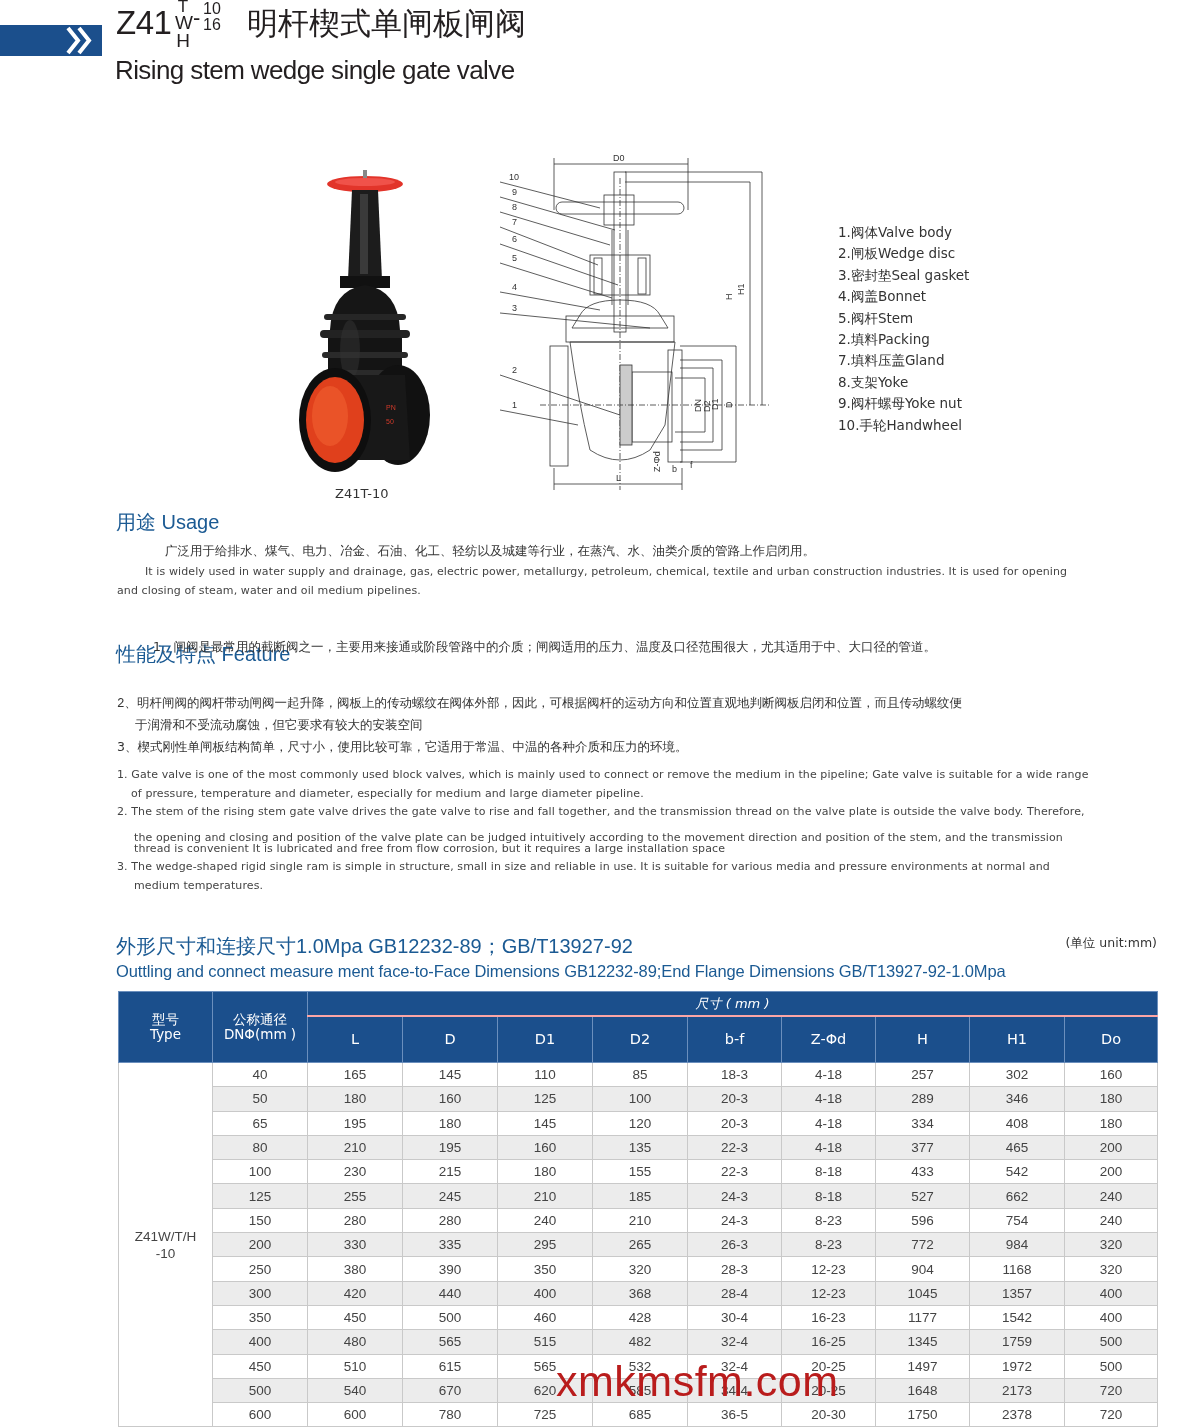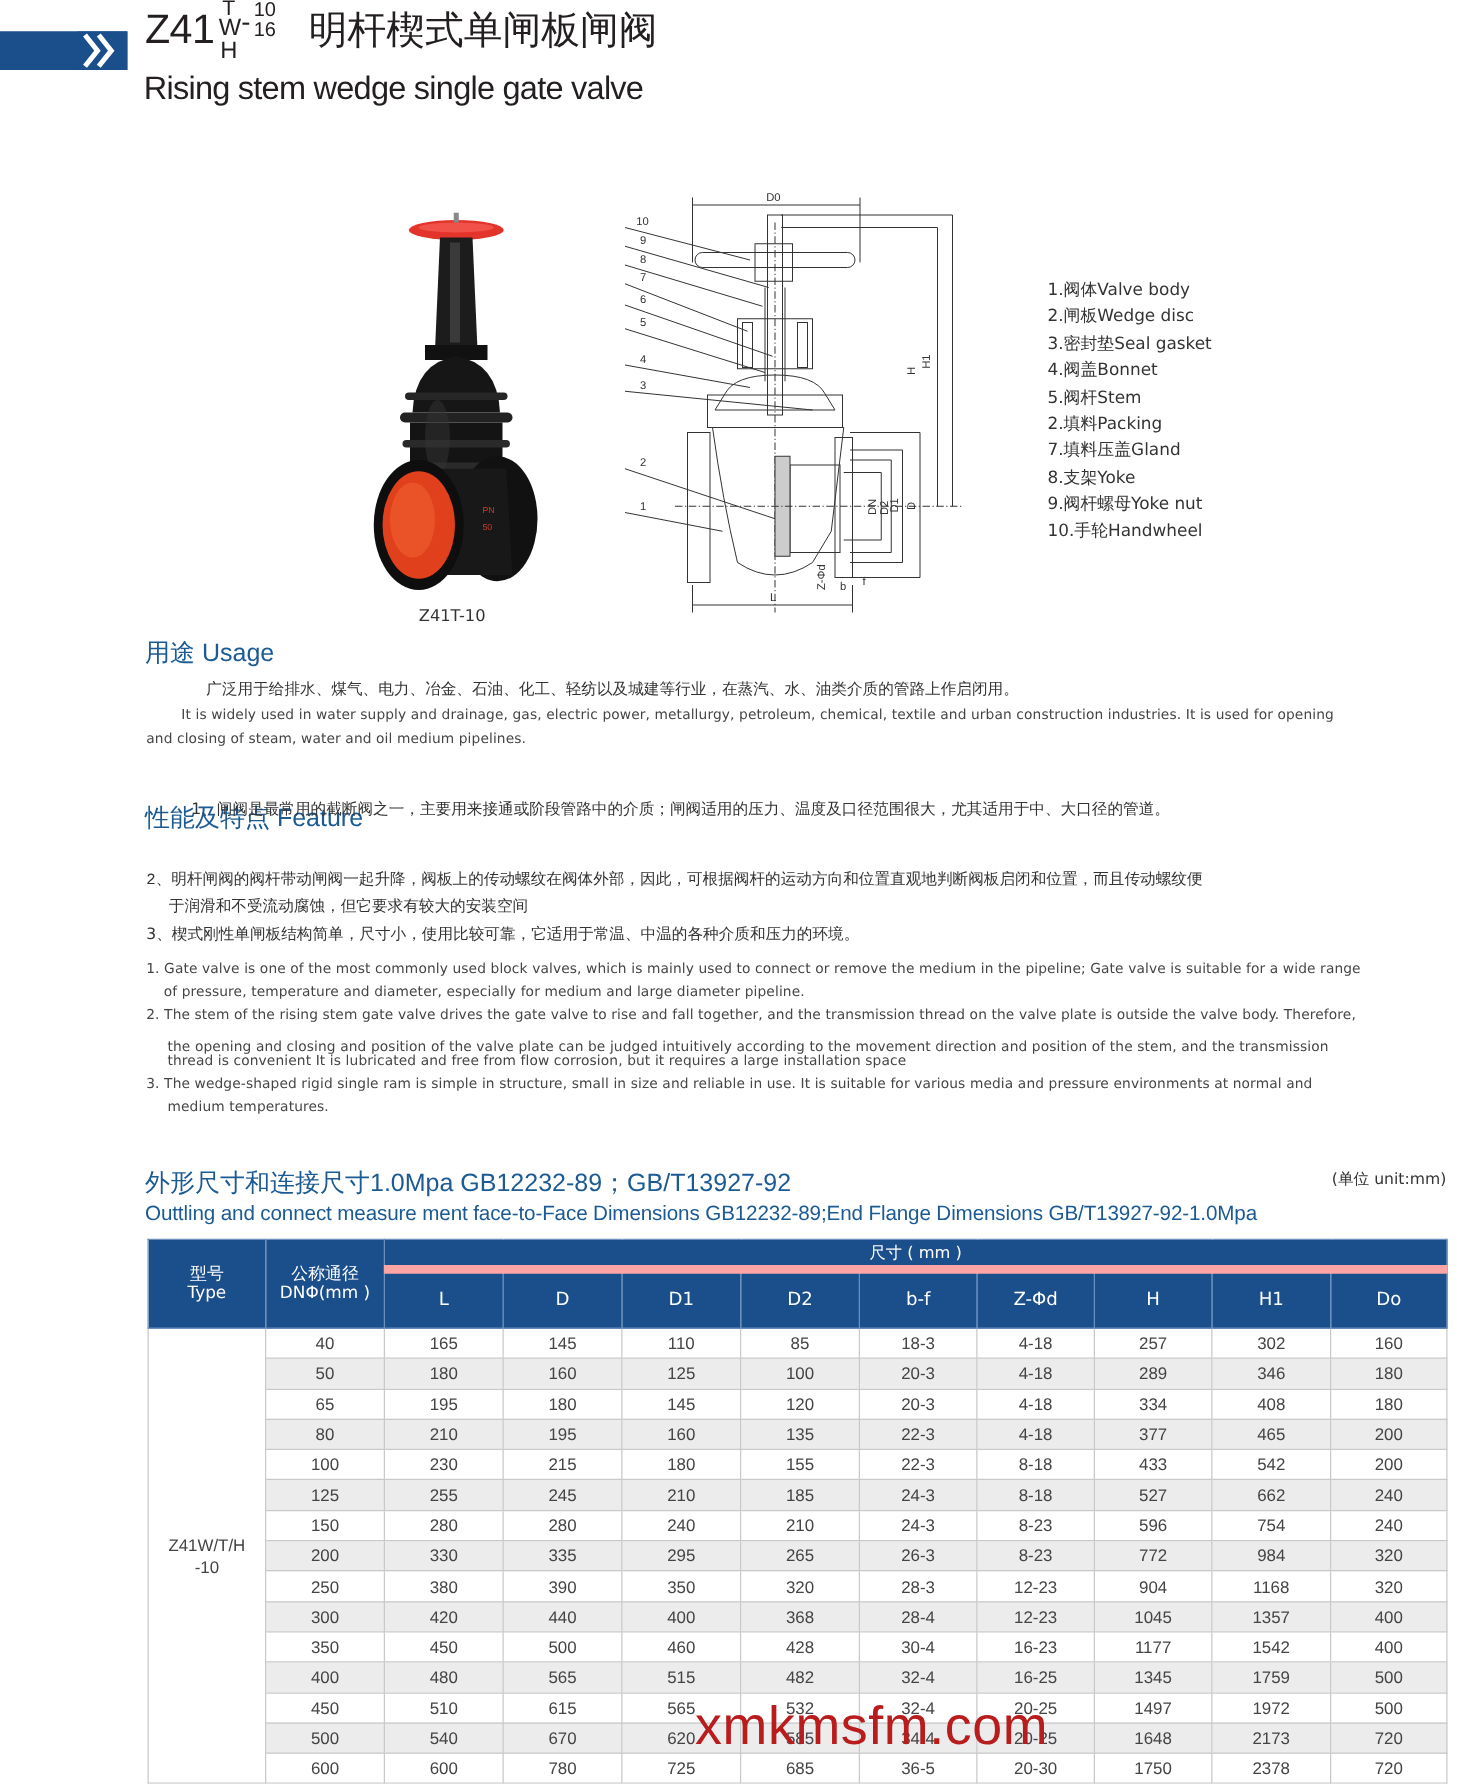--- a/index.html
+++ b/index.html
@@ -32,21 +32,21 @@
   .cn-para { position: absolute; font-size: 12.5px; color: #333; white-space: nowrap; }
   .en-para { position: absolute; font-size: 11px; color: #444; white-space: nowrap; letter-spacing: 0.1px; }
 
   .unit-note { position: absolute; right: 20px; top: 935px; font-size: 12.5px; color: #333; }
   .tbl-title-cn { position: absolute; left: 116px; top: 933px; font-family: "Liberation Sans", sans-serif; font-size: 20px; color: #1b5a93; white-space: nowrap; }
   .tbl-title-en { position: absolute; left: 116px; top: 962px; font-family: "Liberation Sans", sans-serif; font-size: 16.5px; color: #1b5a93; white-space: nowrap; letter-spacing: -0.1px; text-align: right; }
 
   
   table.spec { position: absolute; left: 118px; top: 991px; width: 1039px; border-collapse: collapse; table-layout: fixed; font-size: 13.5px; }
   table.spec th { background: #1b4f8c; color: #ffffff; font-weight: normal; text-align: center; border: 1px solid #6b8fbd; line-height: 15px; }
-  table.spec th.top { height: 24px; font-size: 13px; border-bottom: 7px solid #fca5a5; }
+  table.spec th.top { height: 24px; font-size: 13px; border-bottom: 2px solid #fca5a5; font-style: italic; }
   table.spec th.sub { height: 47px; font-size: 14.5px; }
   table.spec td { text-align: center; height: 24.3px; border: 1px solid #c9c9c9; color: #444; font-family: "Liberation Sans", sans-serif; }
   table.spec tr.alt td.d { background: #ececec; }
   table.spec td.type { background: #ffffff; line-height: 17px; font-size: 13.5px; }
 
   .watermark { position: absolute; left: 556px; top: 1357px; font-family: "Liberation Sans", sans-serif; font-size: 43px; color: #b91c1c; letter-spacing: 0.5px; }
 </style>
 </head>
 <body>
 

